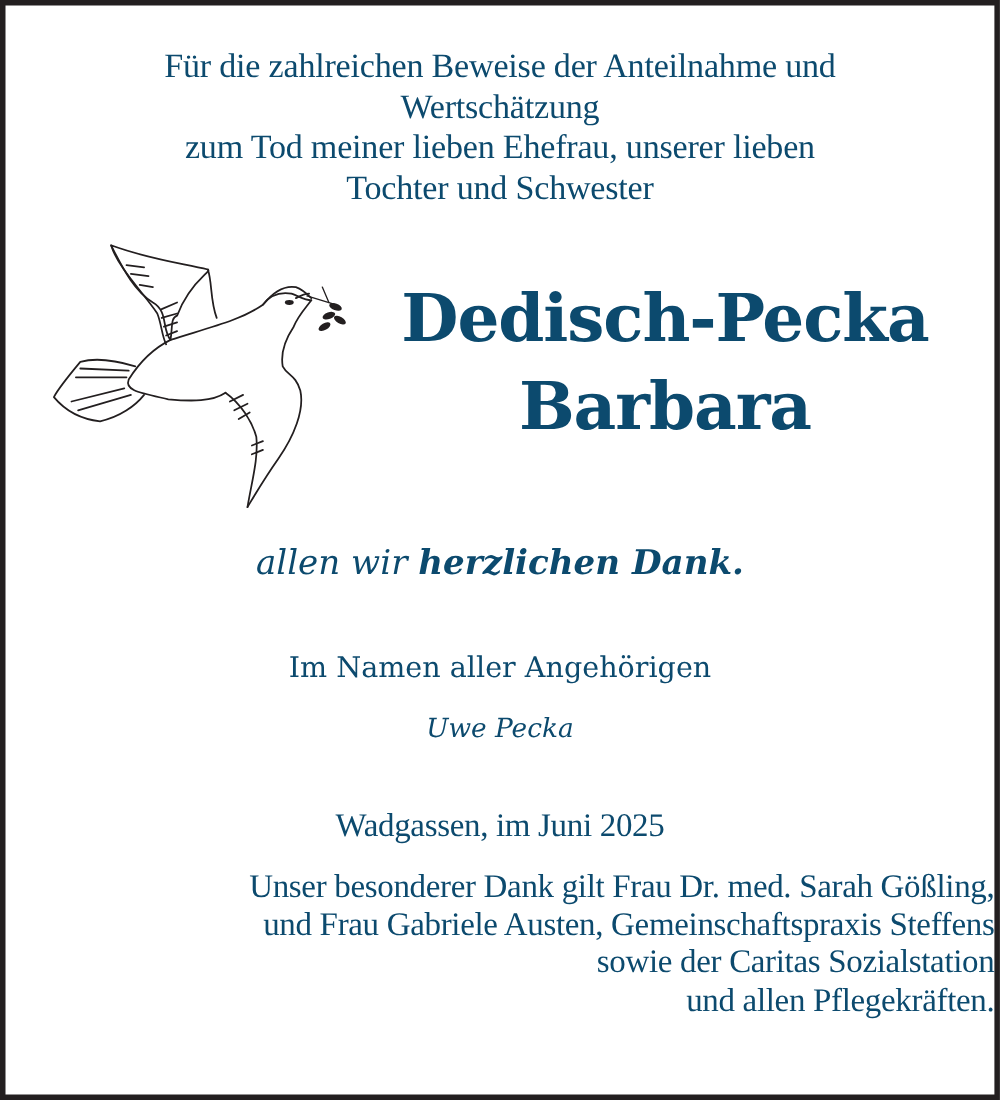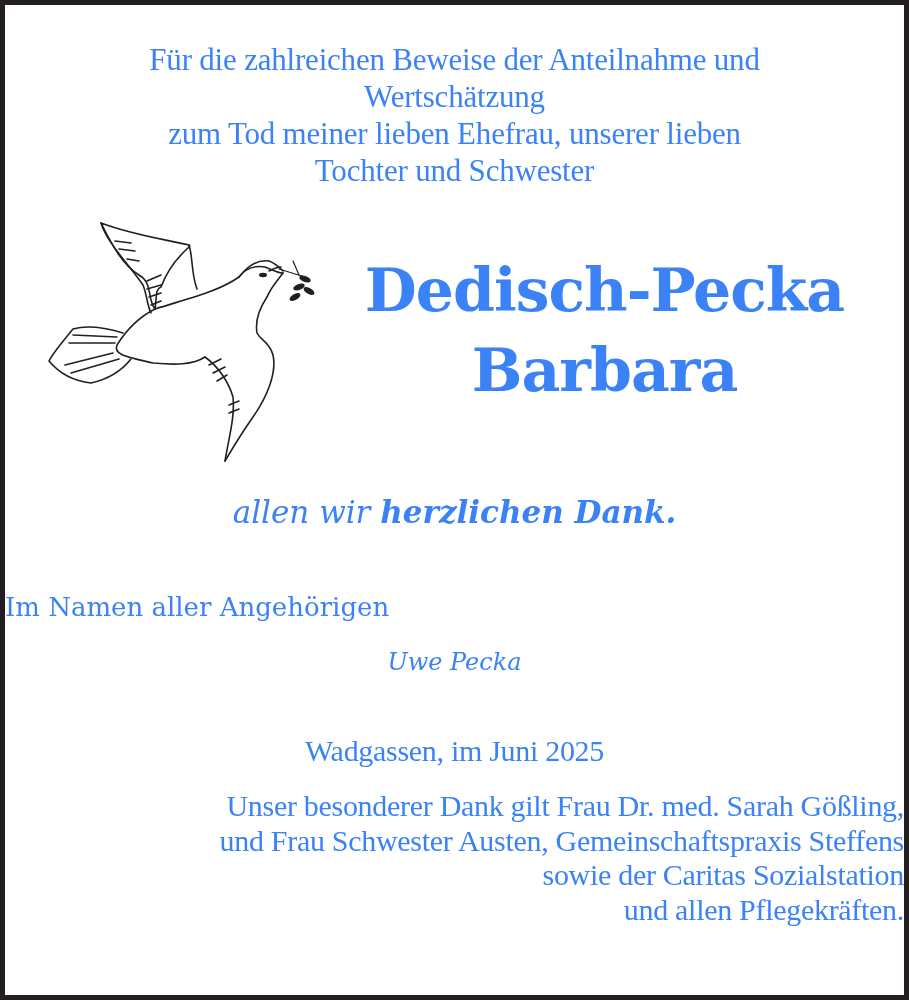--- a/index.html
+++ b/index.html
@@ -12,21 +12,21 @@
       height: 1000px;
       overflow: hidden;
     }
     .notice {
       position: relative;
       box-sizing: border-box;
       width: 909px;
       height: 1000px;
       border: 5px solid #231f20;
       background: #ffffff;
-      color: #3b82f6;
+      color: #0c4a6e;
       font-family: "DejaVu Serif", "Liberation Serif", serif;
     }
     .intro {
       position: absolute;
       left: 0;
       right: 0;
       top: 36px;
       text-align: center;
       font-family: "Liberation Serif", "DejaVu Serif", serif;
       font-size: 31px;
@@ -70,20 +70,21 @@
       white-space: nowrap;
     }
     .thanks .lead { font-style: italic; font-weight: normal; }
     .thanks .bold { font-style: italic; font-weight: bold; }
 
     .family-line {
       position: absolute;
       left: 0;
       right: 0;
       top: 582px;
+      text-align: center;
       font-family: "DejaVu Serif", "Liberation Serif", serif;
       font-size: 26px;
       line-height: 40px;
     }
     .signer {
       position: absolute;
       left: 0;
       right: 0;
       top: 637px;
       text-align: center;
@@ -182,18 +183,18 @@
   </div>
 
   <div class="family-line">Im Namen aller Angehörigen</div>
 
   <div class="signer">Uwe Pecka</div>
 
   <div class="place-date">Wadgassen, im Juni 2025</div>
 
   <div class="special-thanks">
     <div>Unser besonderer Dank gilt Frau Dr. med. Sarah Gößling,</div>
-    <div>und Frau Schwester Austen, Gemeinschaftspraxis Steffens</div>
+    <div>und Frau Gabriele Austen, Gemeinschaftspraxis Steffens</div>
     <div>sowie der Caritas Sozialstation</div>
     <div>und allen Pflegekräften.</div>
   </div>
 
 </div>
 
 </body></html>

